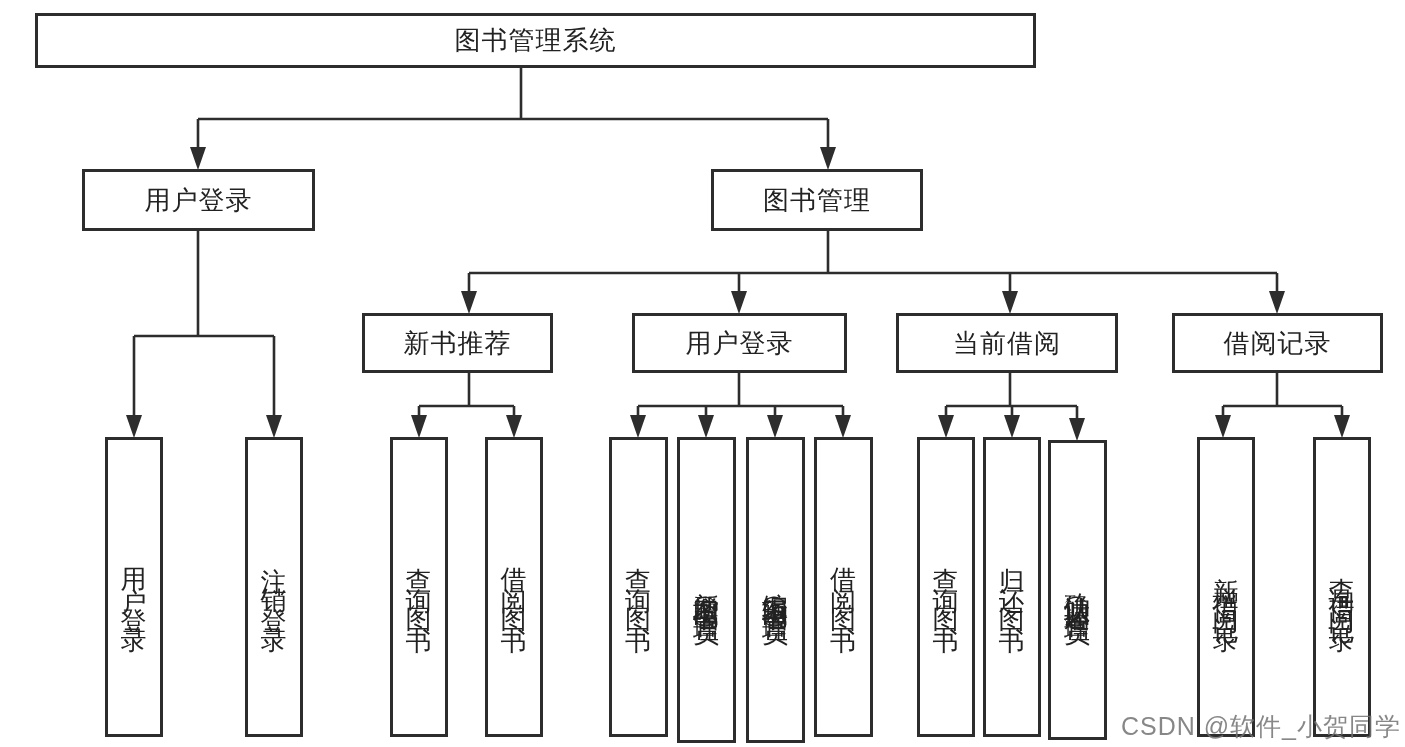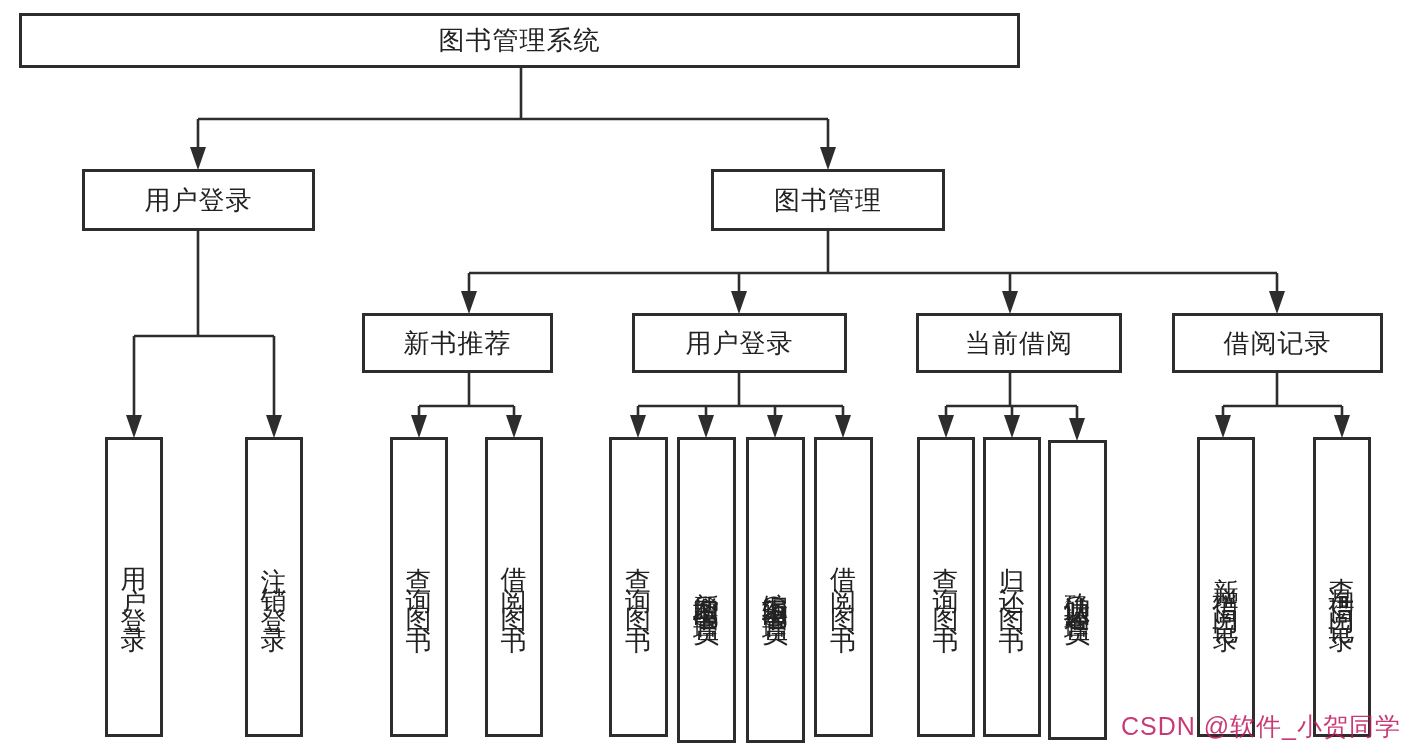--- a/index.html
+++ b/index.html
@@ -43,21 +43,21 @@
     white-space: nowrap;
   }
   .ls4 { letter-spacing: 20px; }
   .ls6 { letter-spacing: 10px; }
   .ls9 { letter-spacing: 4px; }
   #watermark {
     position: absolute;
     right: 4px;
     bottom: 4px;
     font-size: 25px;
-    color: #be185d;
+    color: #737373;
     opacity: 0.85;
     z-index: 2;
     white-space: nowrap;
     letter-spacing: 1px;
   }
 </style>
 </head>
 <body>
 
 <div id="canvas">
@@ -121,38 +121,38 @@
       <path d="M767,415 L783,415 L775,438 Z"></path>
       <path d="M835,415 L851,415 L843,438 Z"></path>
       <path d="M938,415 L954,415 L946,438 Z"></path>
       <path d="M1004,415 L1020,415 L1012,438 Z"></path>
       <path d="M1069,418 L1085,418 L1077,441 Z"></path>
       <path d="M1215,415 L1231,415 L1223,438 Z"></path>
       <path d="M1334,415 L1350,415 L1342,438 Z"></path>
     </g>
   </svg>
 
-  <div class="node" style="left:19px;top:13px;width:1001px;height:55px">
+  <div class="node" style="left:35px;top:13px;width:1001px;height:55px">
     <span class="hlabel">图书管理系统</span>
   </div>
 
   <div class="node" style="left:82px;top:169px;width:233px;height:62px">
     <span class="hlabel">用户登录</span>
   </div>
-  <div class="node" style="left:711px;top:169px;width:234px;height:62px">
+  <div class="node" style="left:711px;top:169px;width:212px;height:62px">
     <span class="hlabel">图书管理</span>
   </div>
 
   <div class="node" style="left:362px;top:313px;width:191px;height:60px">
     <span class="hlabel">新书推荐</span>
   </div>
   <div class="node" style="left:632px;top:313px;width:215px;height:60px">
     <span class="hlabel">用户登录</span>
   </div>
-  <div class="node" style="left:916px;top:313px;width:206px;height:60px">
+  <div class="node" style="left:896px;top:313px;width:222px;height:60px">
     <span class="hlabel">当前借阅</span>
   </div>
   <div class="node" style="left:1172px;top:313px;width:211px;height:60px">
     <span class="hlabel">借阅记录</span>
   </div>
 
   <div class="node" style="left:105px;top:437px;width:58px;height:300px">
     <span class="vlabel ls4">用户登录</span>
   </div>
   <div class="node" style="left:245px;top:437px;width:58px;height:300px">

